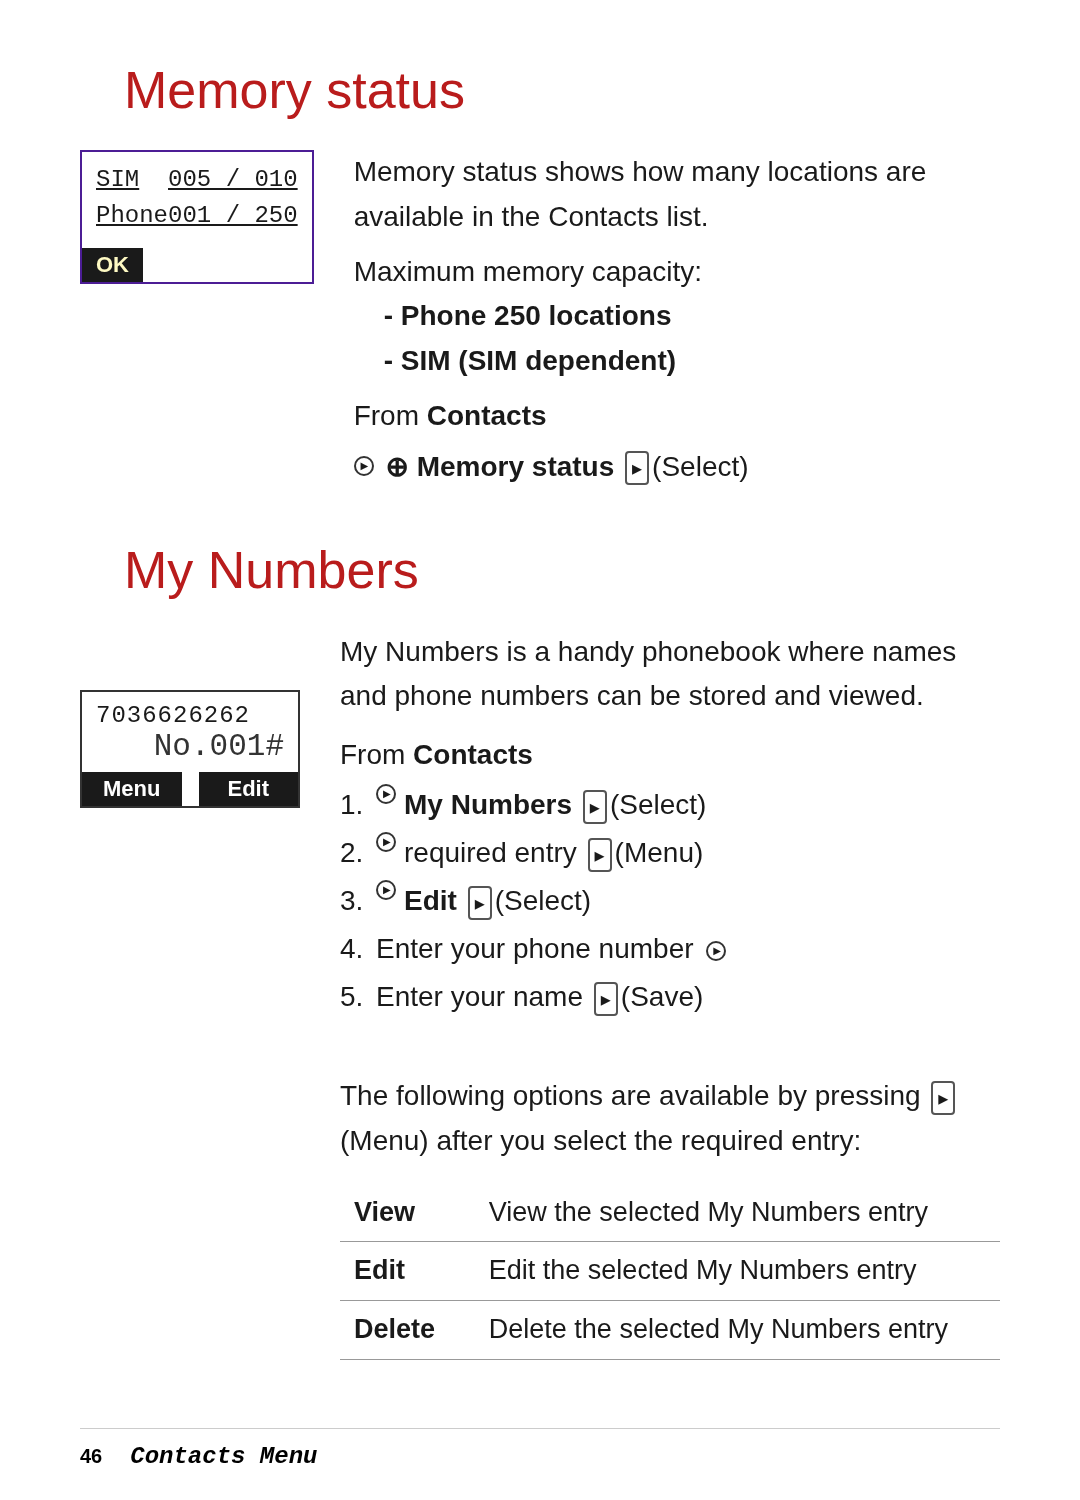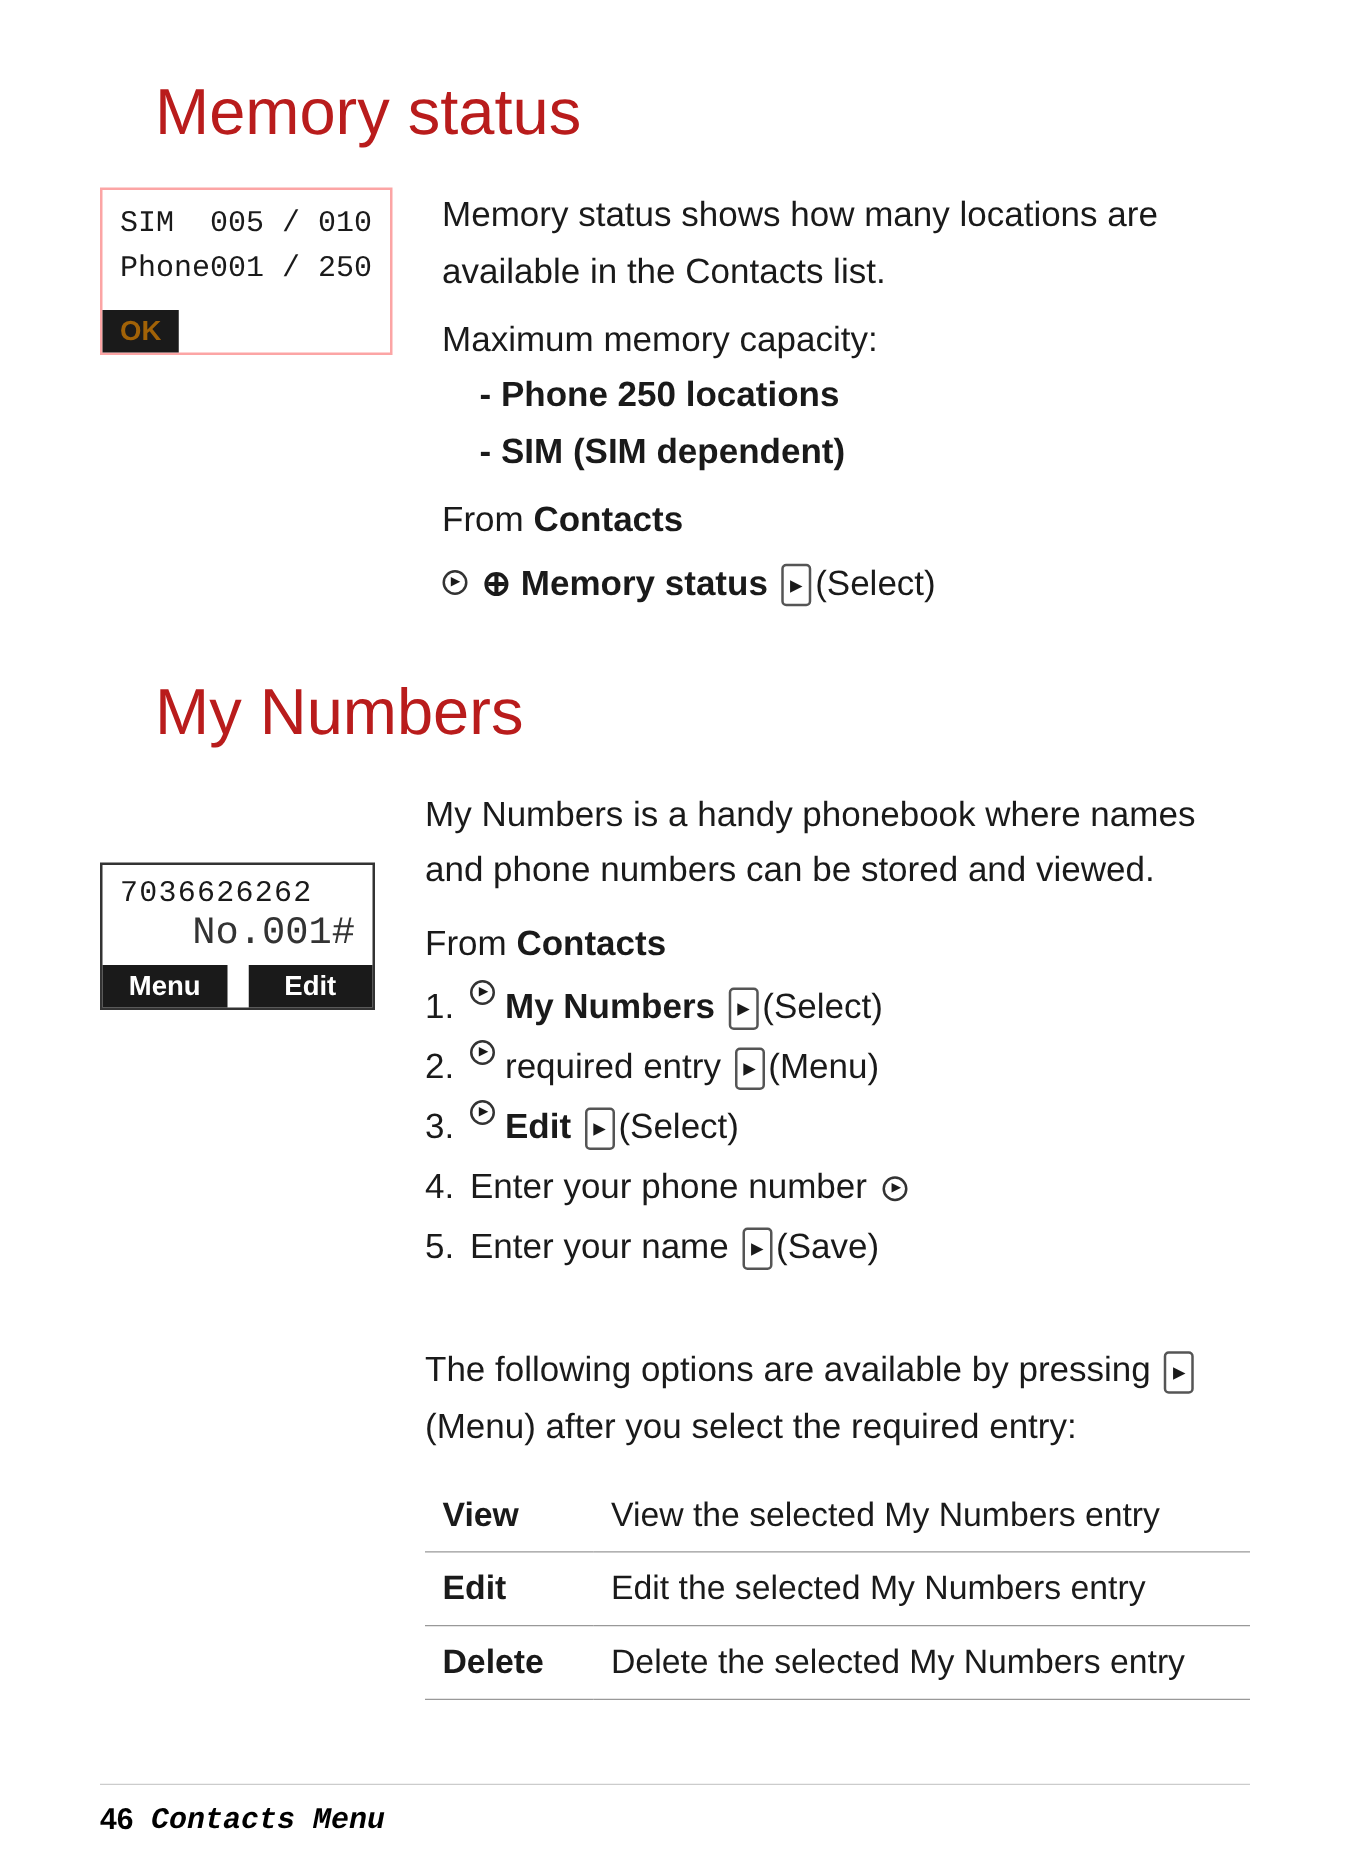--- a/index.html
+++ b/index.html
@@ -41,46 +41,47 @@
       flex-shrink: 0;
     }
 
     .section-right {
       flex: 1;
       line-height: 1.6;
     }
 
     
     .phone-screen {
-      border: 2px solid #fca5a5;
+      border: 2px solid #4c1d95;
       padding: 0;
       font-family: 'Courier New', monospace;
       font-size: 24px;
       background: #fff;
       min-width: 200px;
+      text-decoration: underline;
     }
 
     .phone-screen-inner {
       padding: 10px 14px;
     }
 
     .phone-screen-row {
       display: flex;
       justify-content: space-between;
       line-height: 1.5;
     }
 
     .phone-screen-buttons {
       display: flex;
       margin-top: 4px;
     }
 
     .phone-btn {
       background: #1a1a1a;
-      color: #a16207;
+      color: #fef9c3;
       font-weight: bold;
       font-size: 22px;
       padding: 4px 14px;
       border: none;
       font-family: Arial, sans-serif;
     }
 
     
     .text-bold { font-weight: bold; }
 
@@ -136,24 +137,24 @@
       bottom: 30px;
       left: 80px;
       right: 80px;
       display: flex;
       align-items: center;
       border-top: 1px solid #ccc;
       padding-top: 14px;
     }
 
     .footer-page-num {
-      font-size: 24px;
+      font-size: 20px;
       font-weight: bold;
       color: #000;
-      margin-right: 14px;
+      margin-right: 28px;
     }
 
     .footer-section-name {
       font-size: 24px;
       font-weight: bold;
       color: #000;
       font-style: italic;
       font-family: Liberation Mono, monospace;
     }
 

